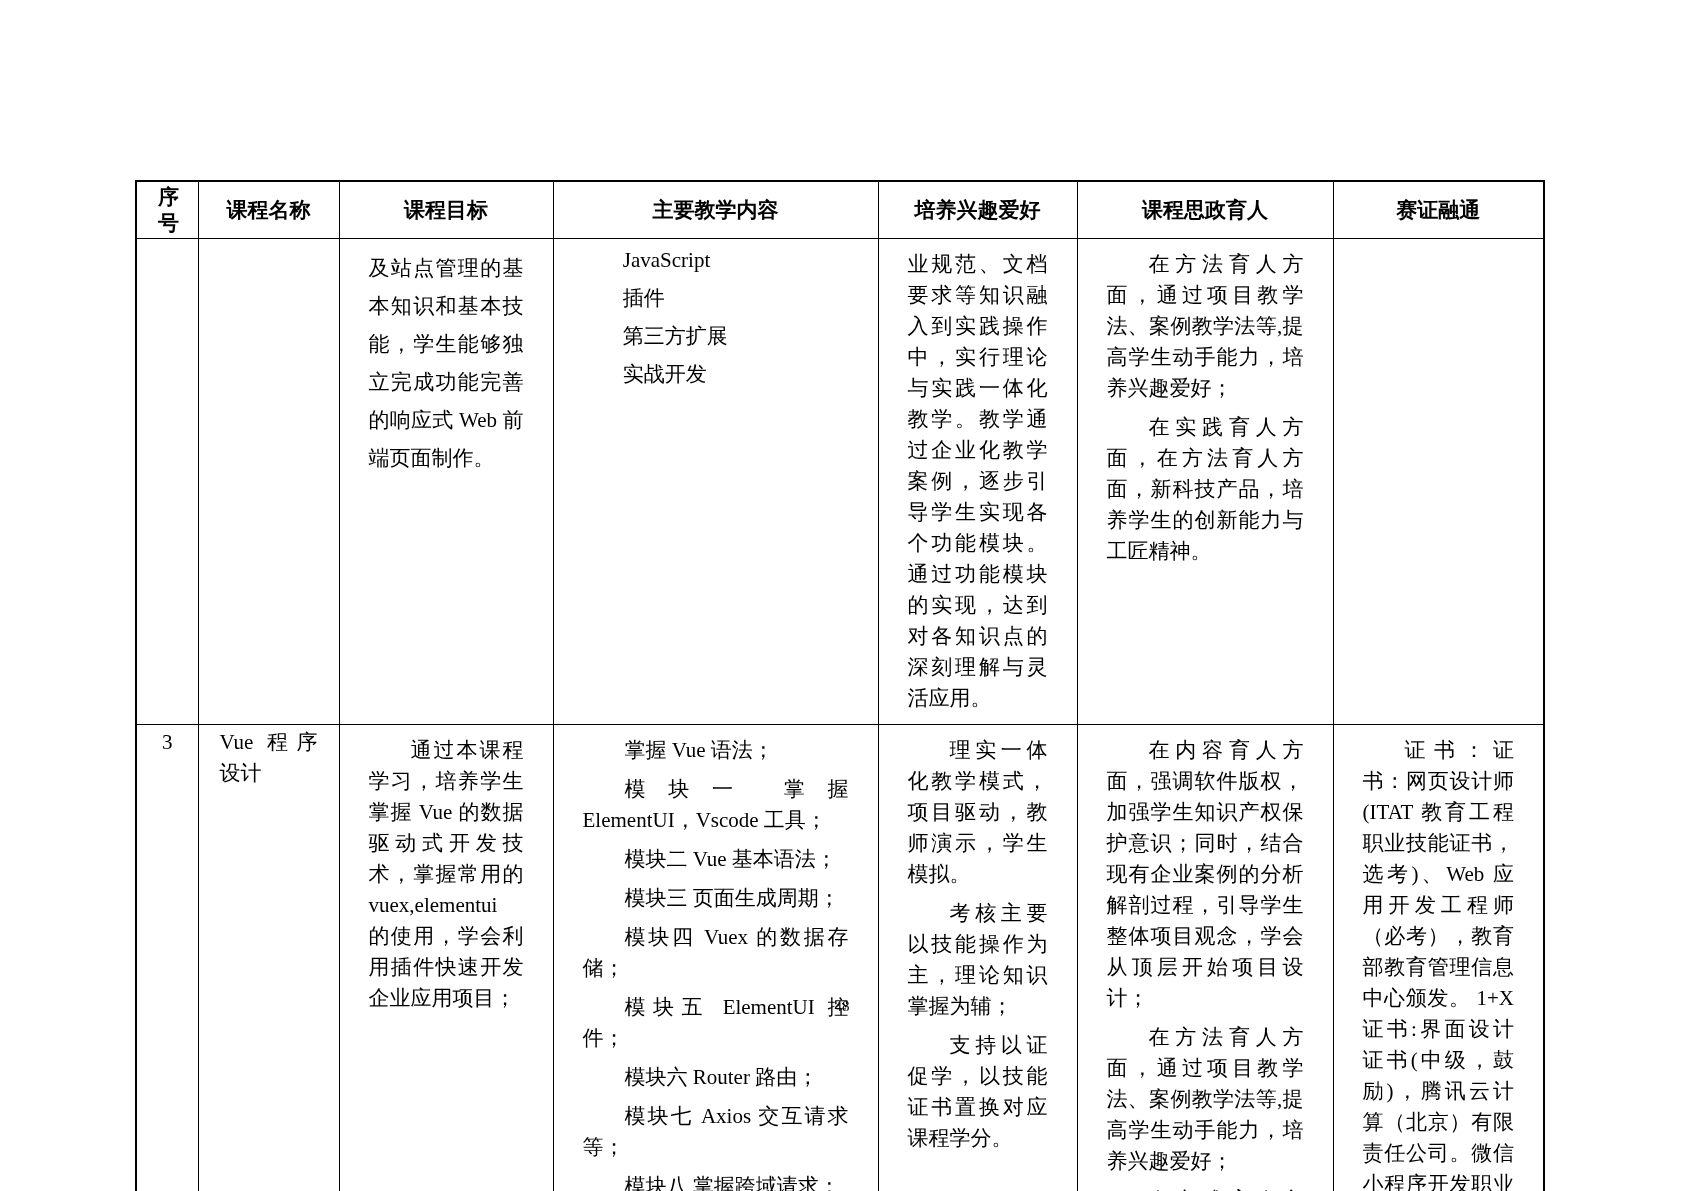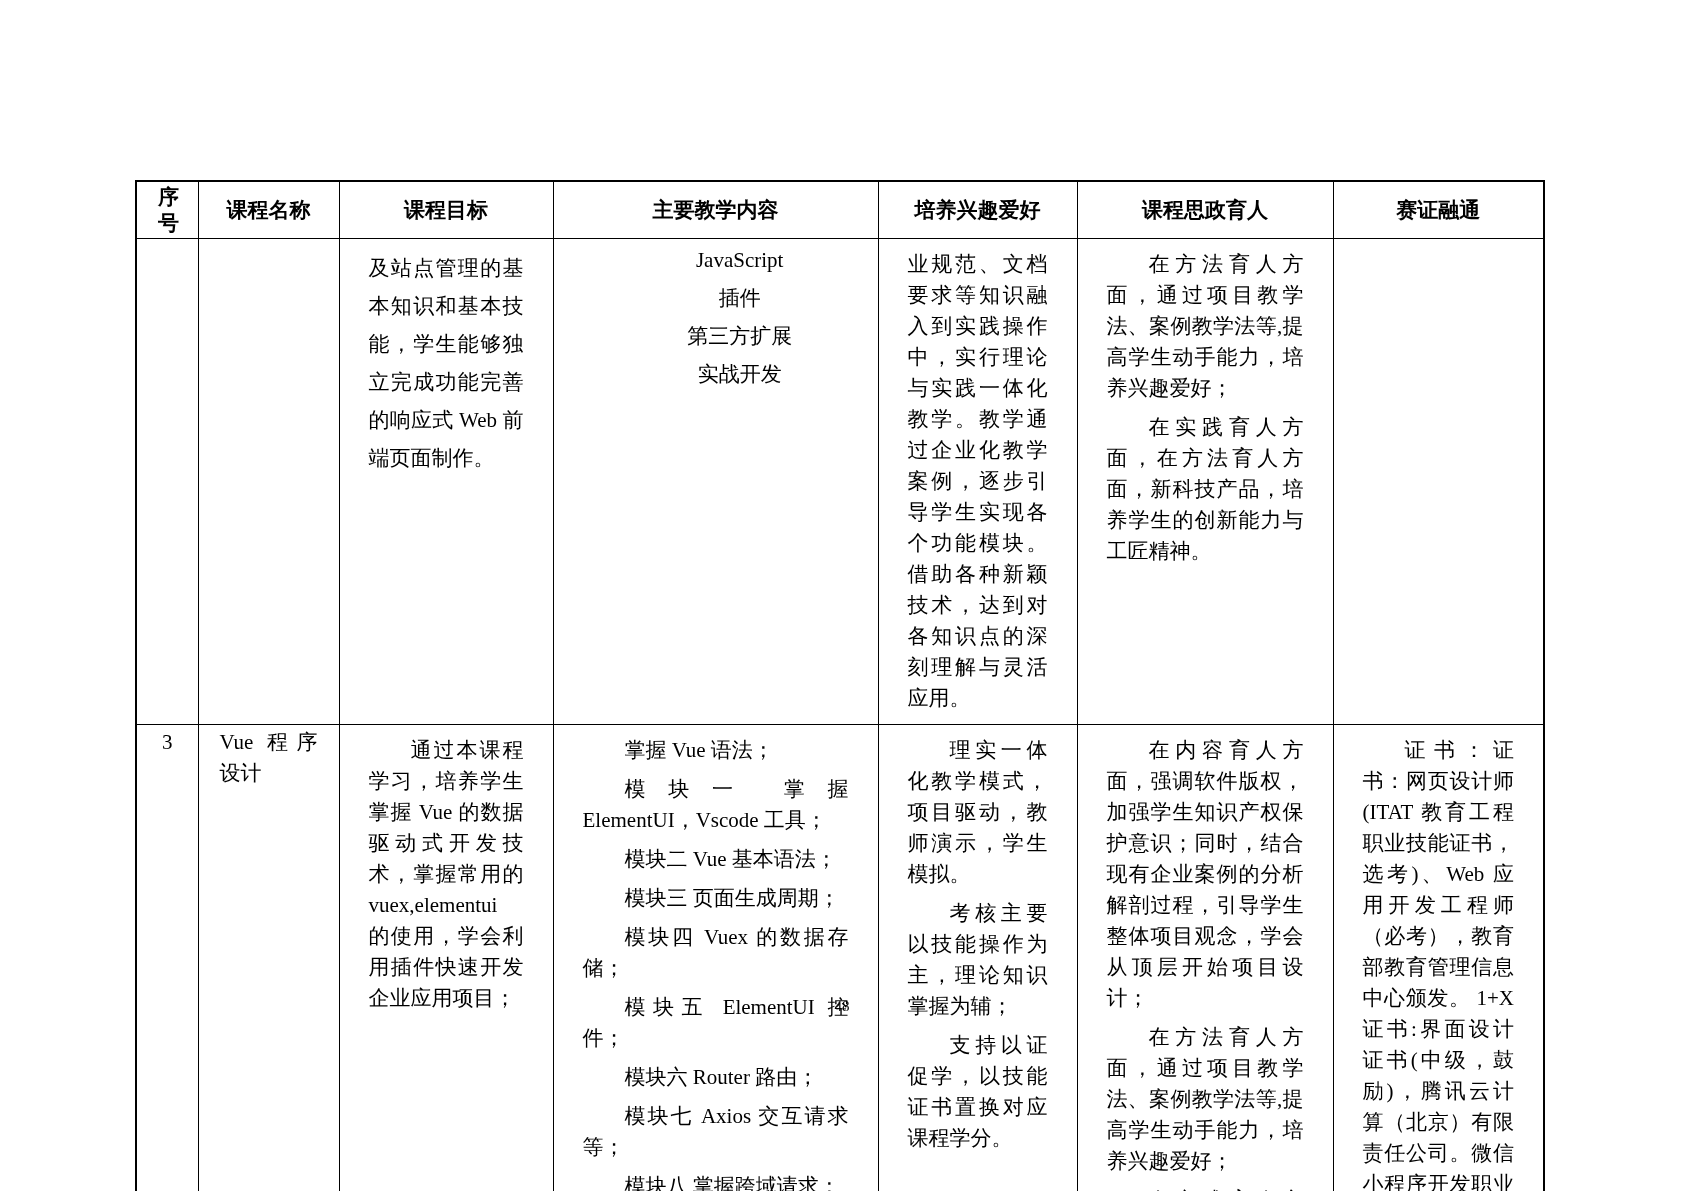--- a/index.html
+++ b/index.html
@@ -50,21 +50,21 @@
     text-align: center;
   }
   .cell-mid-justify {
     vertical-align: middle;
     text-align: justify;
   }
   .lh-lg p { line-height: 38px; }
 
   .para        { margin: 8px; text-align: justify; }
   .para.indent { text-indent: 2em; }
-  .item        { margin: 0; padding-left: 2.3em; text-align: center; }
+  .item        { margin: 0; padding-left: 2.3em; text-align: left; }
 
   .page-number {
     position: absolute;
     top: 996px;
     left: 50%;
     transform: translateX(-50%);
     font-size: 15px;
     line-height: 20px;
   }
 </style>
@@ -101,21 +101,21 @@
         <td class="lh-lg">
             <p class="para">及站点管理的基本知识和基本技能，学生能够独立完成功能完善的响应式 Web 前端页面制作。</p>
           </td>
         <td class="lh-lg">
             <p class="item">JavaScript</p>
             <p class="item">插件</p>
             <p class="item">第三方扩展</p>
             <p class="item">实战开发</p>
           </td>
         <td>
-            <p class="para">业规范、文档要求等知识融入到实践操作中，实行理论与实践一体化教学。教学通过企业化教学案例，逐步引导学生实现各个功能模块。借助各种新颖技术，达到对各知识点的深刻理解与灵活应用。</p>
+            <p class="para">业规范、文档要求等知识融入到实践操作中，实行理论与实践一体化教学。教学通过企业化教学案例，逐步引导学生实现各个功能模块。通过功能模块的实现，达到对各知识点的深刻理解与灵活应用。</p>
           </td>
         <td>
             <p class="para indent">在方法育人方面，通过项目教学法、案例教学法等,提高学生动手能力，培养兴趣爱好；</p>
             <p class="para indent">在实践育人方面，在方法育人方面，新科技产品，培养学生的创新能力与工匠精神。</p>
           </td>
         <td></td>
       </tr>
       <tr class="row-b">
         <td class="cell-mid-center">3</td>
         <td class="cell-mid-justify">Vue 程序设计</td>

